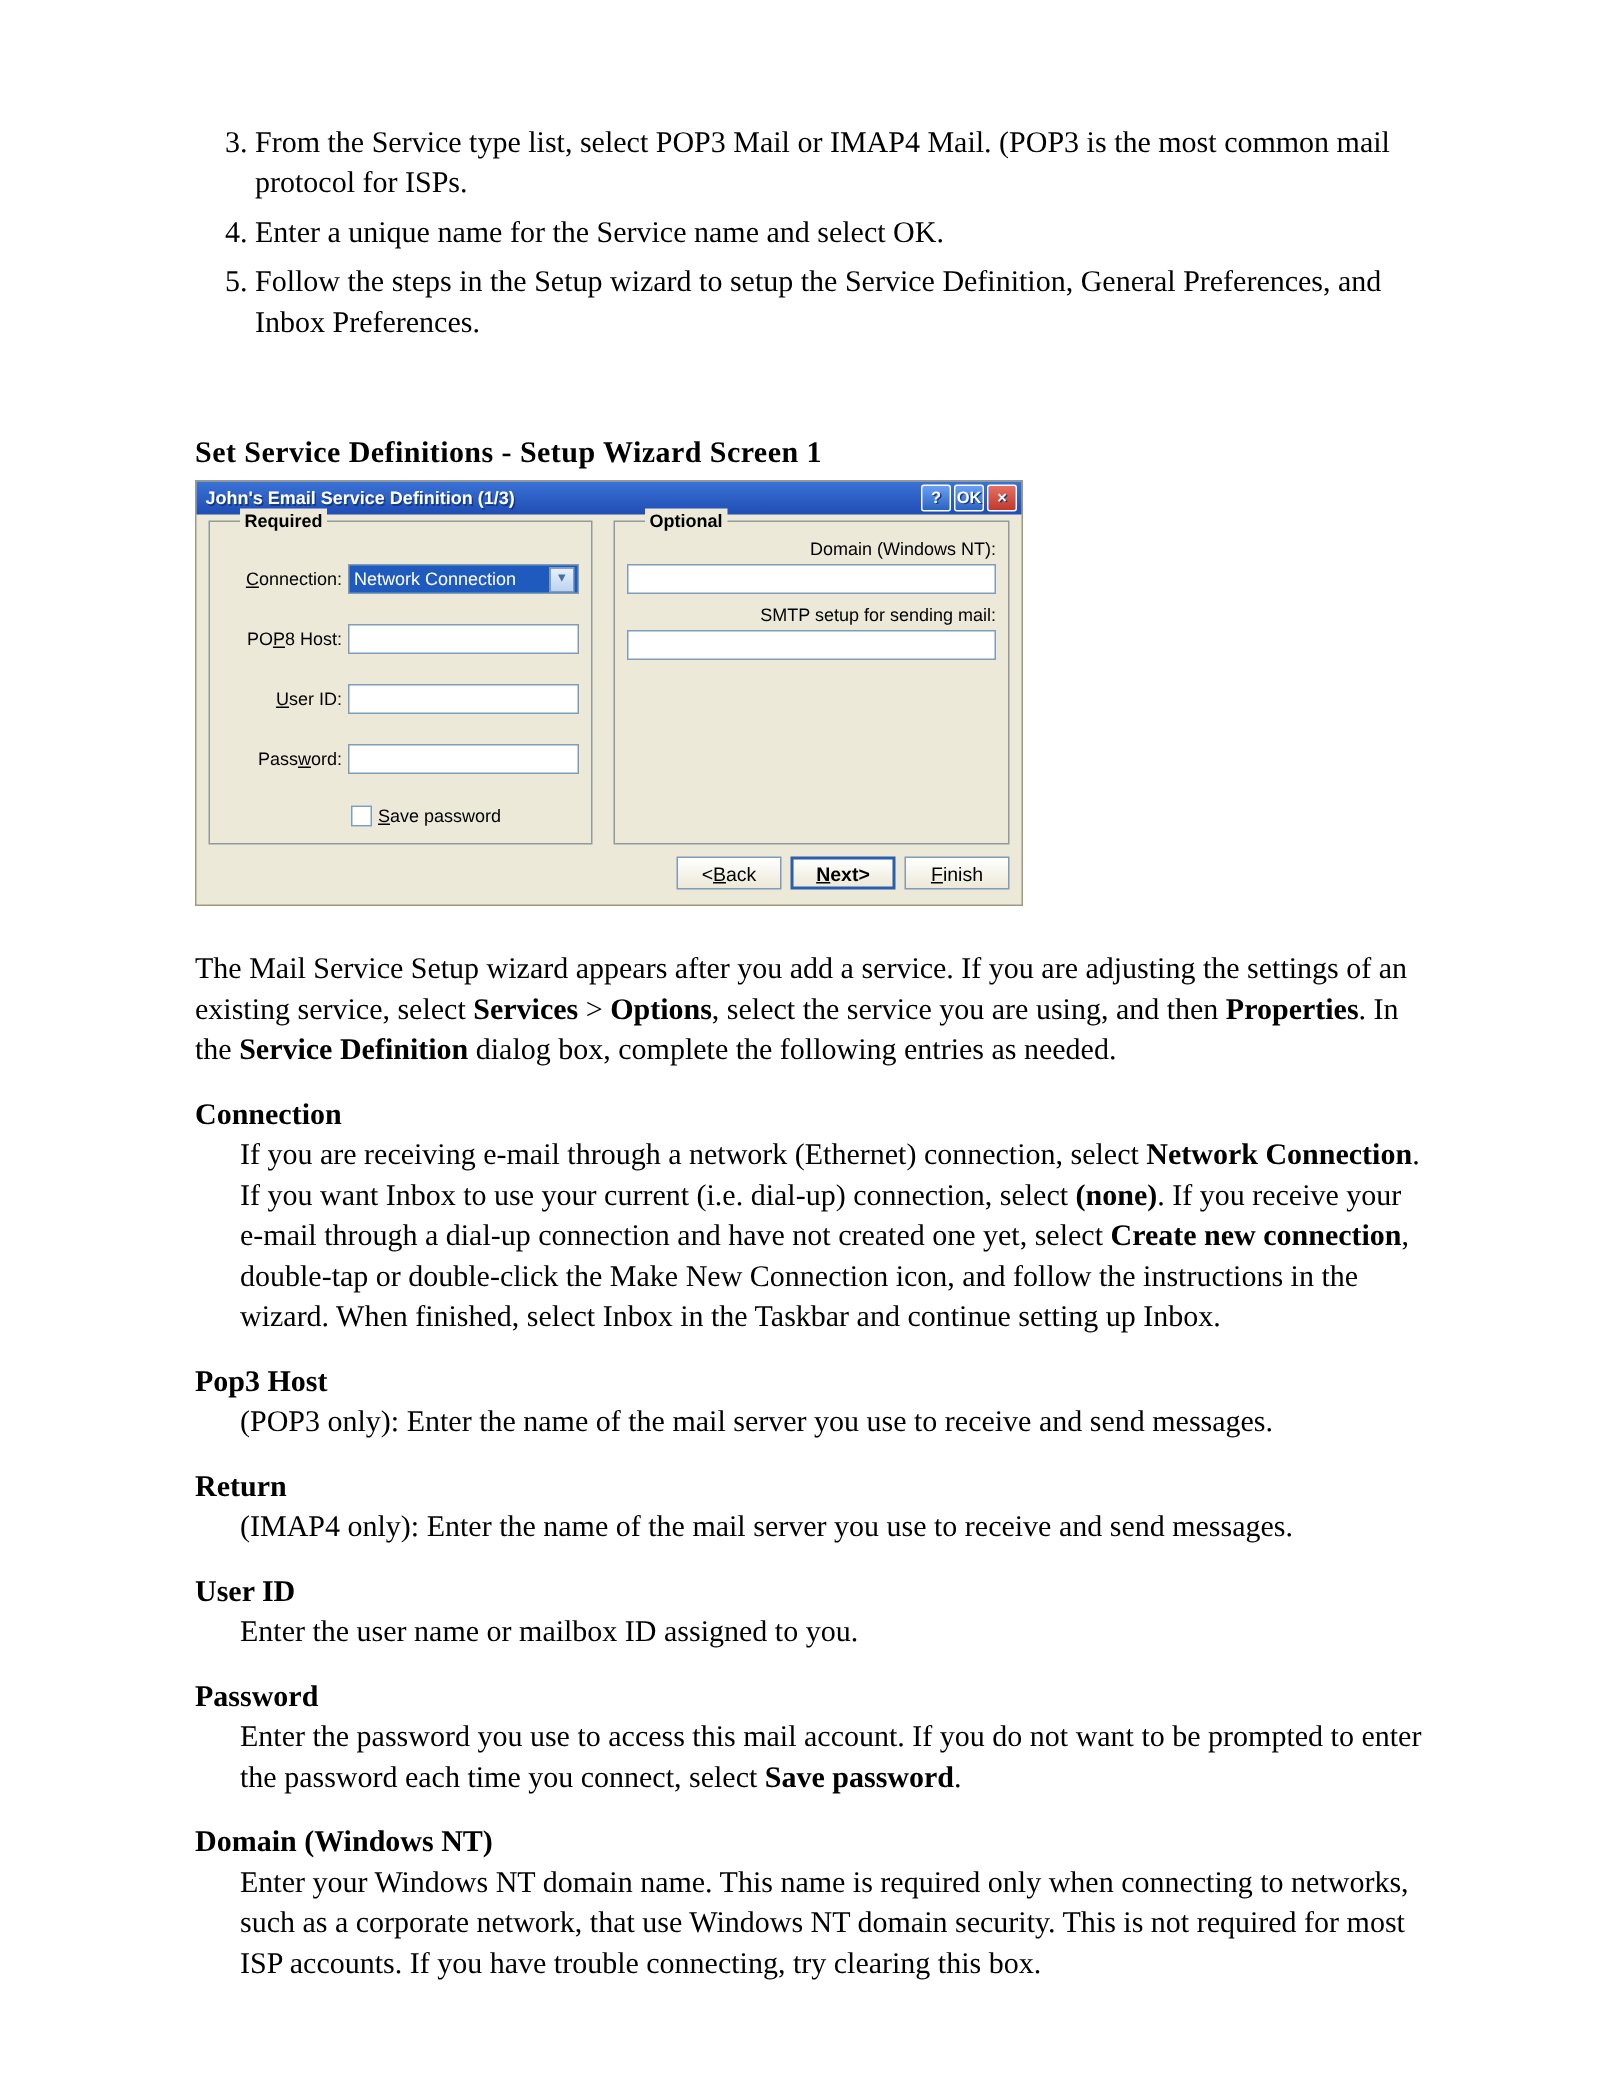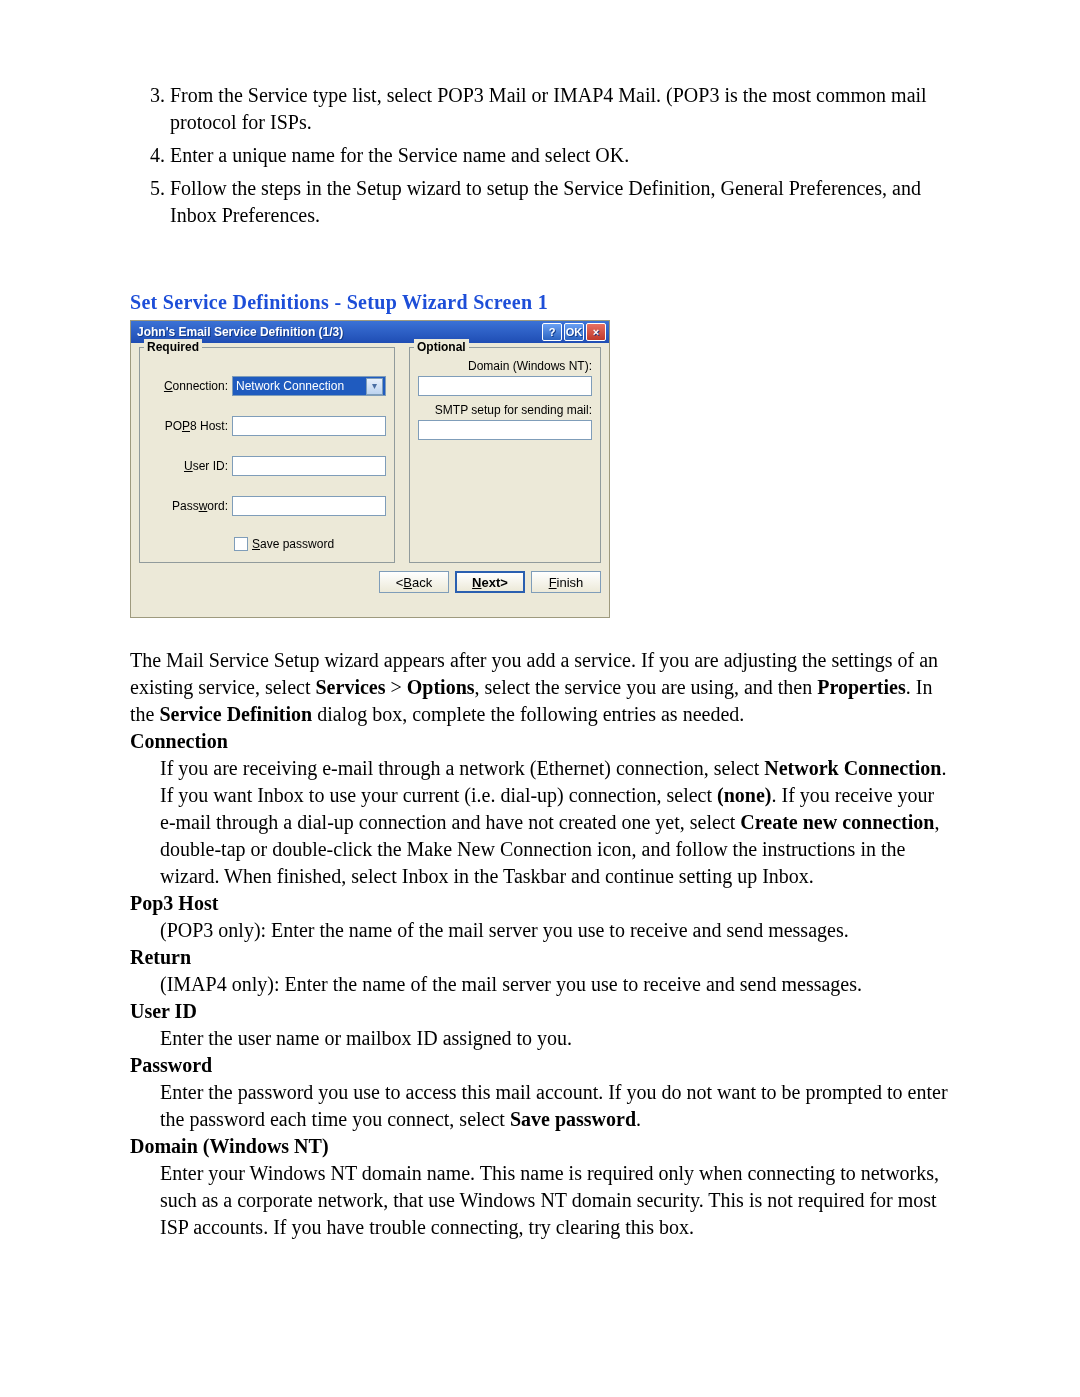--- a/index.html
+++ b/index.html
@@ -9,42 +9,42 @@
     font-size: 20px;
     color:#000;
     width:1080px;
     min-height:1397px;
     padding: 82px 130px 0 130px;
     line-height:1.35;
   }
   ol { list-style: decimal; padding-left:40px; }
   ol li { padding-left:0px; margin-bottom:6px; }
   .section-heading {
-    color:#1d4ed8;
+    color:#000000;
     font-weight:bold;
     font-size:20px;
     margin-top:60px;
     margin-bottom:4px;
     letter-spacing:0.3px;
   }
   .body-para { margin-top:29px; }
-  .definition { }
+  .definition { margin-top:16px; }
   .def-title { font-weight:bold; font-size:20px; }
   .def-body { padding-left:30px; }
   .strong { font-weight:bold; }
 
   
   .wizard {
-    width:480px;
+    width:552px;
     background:#ece9d8;
     border:1px solid #9e9a7e;
     font-family: Tahoma, Arial, sans-serif;
     font-size:12px;
     position:relative;
-    padding-bottom:22px;
+    padding-bottom:8px;
     margin-top:2px;
   }
   .titlebar {
     height:22px;
     background: linear-gradient(to bottom,#3b72d6,#1f4db4);
     color:#fff;
     display:flex;
     align-items:center;
     justify-content:space-between;
     padding:0 3px 0 6px;
@@ -59,21 +59,21 @@
     border:1px solid #fff;
     border-radius:2px;
     display:flex; align-items:center; justify-content:center;
     color:#fff; font-size:11px; font-weight:bold;
     cursor:pointer;
   }
   .tbtn.close { background:linear-gradient(to bottom,#e77062,#c0392b); }
 
   .panes { display:flex; padding:4px 8px 0 8px; gap:14px;}
   .fieldset { border:1px solid #919b9c; padding:8px 8px 10px 8px; position:relative; }
-  .fieldset .legend { position:absolute; top:-9px; left:4px; background:#ece9d8; padding:0 3px; font-weight:bold; }
+  .fieldset .legend { position:absolute; top:-9px; left:20px; background:#ece9d8; padding:0 3px; font-weight:bold; }
   .fld-left { width:256px; }
   .fld-right { flex:1; }
 
   .row { display:flex; align-items:center; margin:20px 0;}
   .lbl { width:84px; text-align:right; padding-right:4px; }
   .lbl u { text-decoration:underline; }
   .input {
     flex:1; height:20px;
     border:1px solid #7f9db9;
     background:#fff;

